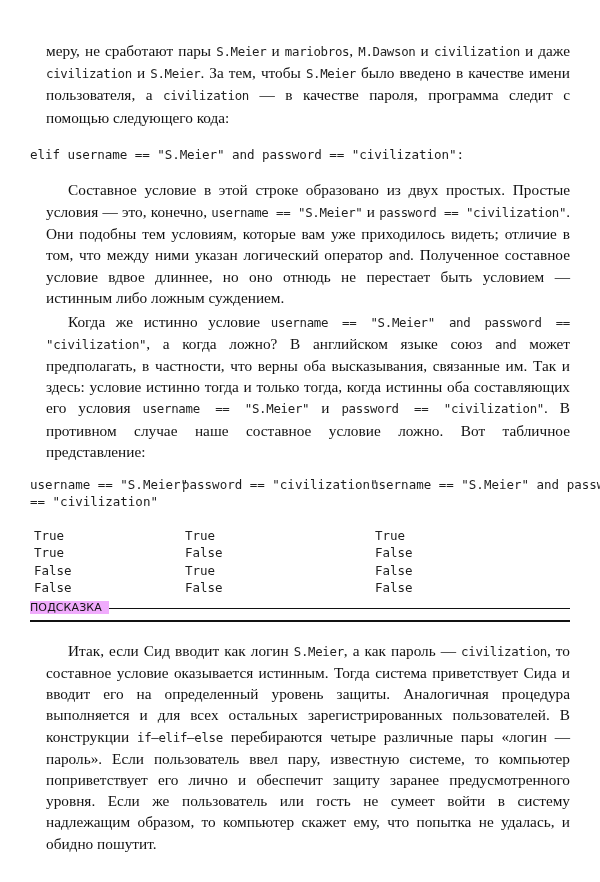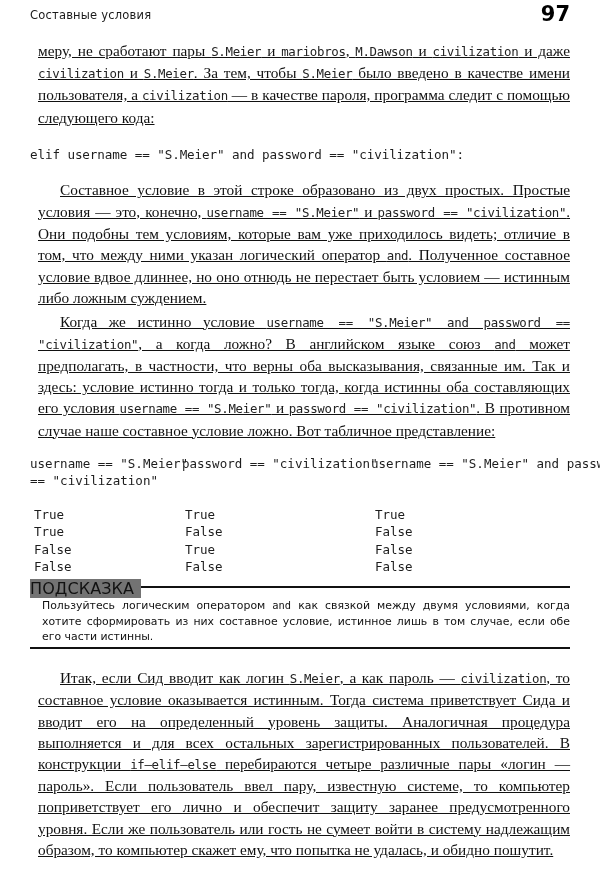--- a/index.html
+++ b/index.html
@@ -54,28 +54,27 @@
 
   
   .column {
     position: absolute;
     left: 30px;
     top: 40px;
     width: 540px;
   }
 
   p.body {
-    margin: 0 0 0 8px;
+    margin: 0 0 0 16px;
     font-size: 15.3px;
     line-height: 21.2px;
     text-align: justify;
     text-justify: inter-word;
     hyphens: manual;
     color: #111;
-    text-decoration: underline;
   }
   p.body.indent { text-indent: 22px; }
 
   .mono {
     font-family: "DejaVu Sans Mono", monospace;
     font-size: 12.4px;
     letter-spacing: -0.3px;
     color: #222;
   }
 
@@ -128,24 +127,24 @@
   }
   .tip-header {
     position: relative;
     height: 16px;
   }
   .tip-label {
     position: absolute;
     left: 0;
     top: 0;
     font-family: "DejaVu Sans", sans-serif;
-    font-size: 16px;
+    font-size: 11px;
     letter-spacing: 0.1px;
     color: #111;
-    background: #737373;
+    background: #f0abfc;
     padding-right: 7px;
     z-index: 2;
   }
   .tip-rule {
     position: absolute;
     left: 0;
     right: 0;
     top: 7px;
     height: 1.6px;
     background: #111;
@@ -174,24 +173,20 @@
   .sp-16 { height: 16px; }
   .sp-18 { height: 18px; }
   .sp-20 { height: 20px; }
   .sp-26 { height: 26px; }
 </style>
 </head>
 <body>
 
 <div class="page">
 
-  <div class="runhead">
-    <div class="runhead-title">Составные условия</div>
-    <div class="runhead-page">97</div>
-  </div>
 
   <div class="column">
 
     <p class="body">меру, не сработают пары <span class="mono">S.Meier</span> и <span class="mono">mariobros</span>, <span class="mono">M.Dawson</span> и <span class="mono">civilization</span> и даже <span class="mono">civilization</span> и <span class="mono">S.Meier</span>. За тем, чтобы <span class="mono">S.Meier</span> было введено в качестве имени пользователя, а <span class="mono">civilization</span> — в качестве пароля, программа следит с помощью следующего кода:</p>
 
     <div class="sp-18"></div>
 
     <pre class="code">elif username == "S.Meier" and password == "civilization":</pre>
 
     <div class="sp-16"></div>
@@ -234,21 +229,20 @@
       </div>
     </div>
 
     <div class="sp-20"></div>
 
     <div class="tip">
       <div class="tip-header">
         <span class="tip-label">ПОДСКАЗКА</span>
         <span class="tip-rule"></span>
       </div>
-      <div class="tip-body">Пользуйтесь логическим оператором <span class="mono-s">and</span> как связкой между двумя условиями, когда хотите сформировать из них составное условие, истинное лишь в том случае, если обе его части истинны.</div>
       <div class="tip-rule-bottom"></div>
     </div>
 
     <div class="sp-18"></div>
 
     <p class="body indent">Итак, если Сид вводит как логин <span class="mono">S.Meier</span>, а как пароль — <span class="mono">civilization</span>, то составное условие оказывается истинным. Тогда система приветствует Сида и вводит его на определенный уровень защиты. Аналогичная процедура выполняется и для всех остальных зарегистрированных пользователей. В конструкции <span class="mono">if—elif—else</span> перебираются четыре различные пары «логин — пароль». Если пользователь ввел пару, известную системе, то компьютер поприветствует его лично и обеспечит защиту заранее предусмотренного уровня. Если же пользователь или гость не сумеет войти в систему надлежащим образом, то компьютер скажет ему, что попытка не удалась, и обидно пошутит.</p>
 
     <div class="sp-26"></div>
 
   </div>

